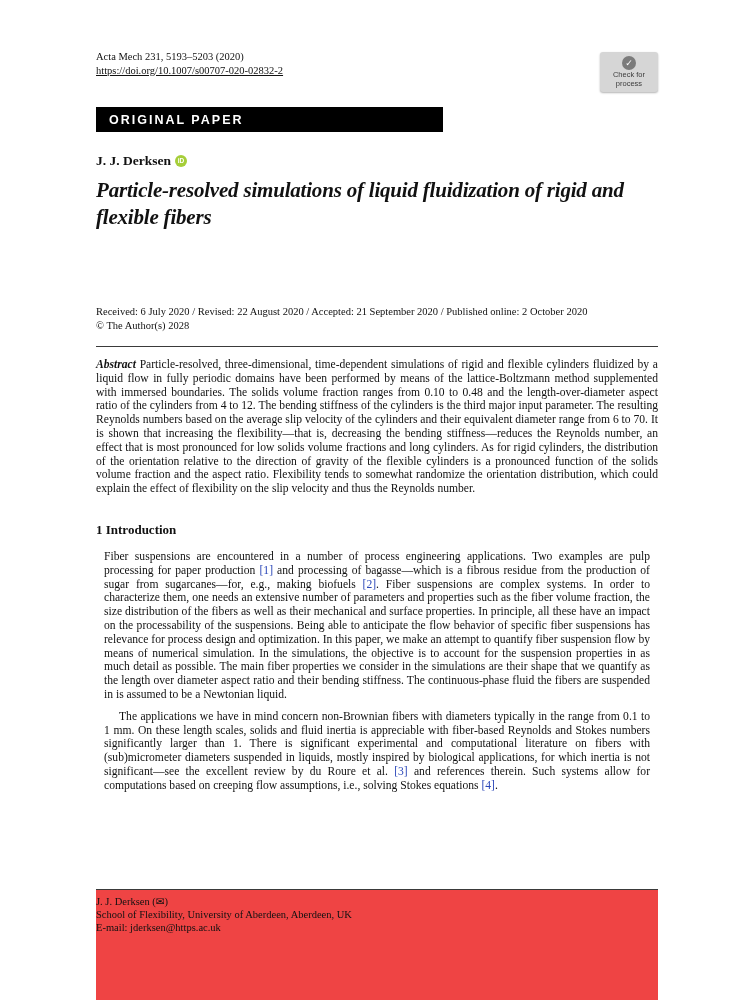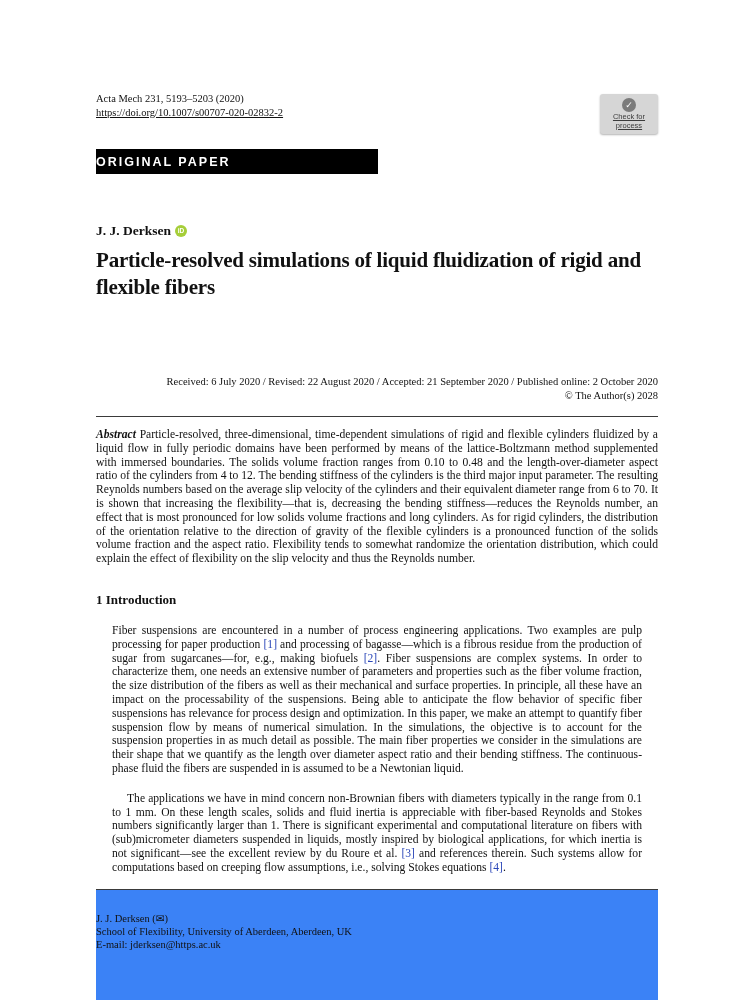--- a/index.html
+++ b/index.html
@@ -7,63 +7,63 @@
     position: relative;
     width: 753px; height: 1000px;
     margin: 0 auto;
     background: #ffffff;
     box-sizing: border-box;
     padding: 50px 95px 0 96px;
     font-family: "Liberation Serif", "DejaVu Serif", serif;
     color: #111;
     overflow: hidden;
   }
-  .header-row { display: flex; justify-content: space-between; align-items: flex-start; margin-top: 42px; }
+  .header-row { display: flex; justify-content: space-between; align-items: flex-start; }
   .journal-meta { font-size: 10.5px; line-height: 14px; color: #111; }
   .doi-line { color: #111; text-decoration: underline; }
   .updates-badge {
     width: 52px; background: #d6d6d6; border-radius: 3px;
     padding: 4px 3px 4px; display: flex; flex-direction: column; align-items: center; gap: 1px;
     box-shadow: 0 1px 2px rgba(0,0,0,.3); cursor: pointer; margin-top: 2px;
   }
   .badge-icon {
     width: 14px; height: 14px; border-radius: 50%;
     background: #7b7b7b; color: #fff;
     font-family: "DejaVu Sans", sans-serif; font-size: 9px; line-height: 14px; text-align: center;
   }
-  .badge-text { font-family: "Liberation Sans", sans-serif; font-size: 7.5px; line-height: 8.5px; color: #3c3c3c; text-align: center; text-decoration: underline; }
+  .badge-text { font-family: "Liberation Sans", sans-serif; font-size: 7.5px; line-height: 8.5px; color: #3c3c3c; text-align: center; }
   .banner {
-    margin-top: 15px; width: 282px; height: 25px;
+    margin-top: 15px; width: 347px; height: 25px;
     background: var(--banner, #000); color: #fff;
     display: flex; align-items: center;
-    box-sizing: border-box;
+    padding-left: 13px; box-sizing: border-box;
     font-family: "Liberation Sans", sans-serif; font-weight: bold; font-size: 12.5px; letter-spacing: 2px;
   }
-  .author-line { margin-top: 48px; font-weight: bold; font-size: 13.5px; line-height: 17px; display: flex; align-items: center; gap: 4px; }
+  .author-line { margin-top: 20px; font-weight: bold; font-size: 13.5px; line-height: 17px; display: flex; align-items: center; gap: 4px; }
   .orcid {
     width: 12px; height: 12px; border-radius: 50%;
     background: var(--orcid, #A6CE39); color: #fff;
     font-family: "Liberation Sans", sans-serif; font-size: 6.5px; font-weight: bold;
     line-height: 12px; text-align: center; cursor: pointer;
   }
-  .title { margin-top: 8px; font-size: 21px; font-weight: bold; line-height: 27px; letter-spacing: -0.2px; }
-  .history-block { margin-top: 74px; font-size: 10.5px; line-height: 14px; text-align: right; }
+  .title { margin-top: 8px; font-size: 21px; font-weight: bold; line-height: 27px; letter-spacing: -0.2px; font-style: italic; }
+  .history-block { margin-top: 74px; font-size: 10.5px; line-height: 14px; }
   .rule { margin: 13px 0 0; border: 0; border-top: 1px solid #3a3a3a; height: 0; }
   .abstract { margin: 11px 0 0; font-size: 11.6px; line-height: 13.8px; text-align: justify; }
   .abstract-label { font-weight: bold; font-style: italic; }
   .section-heading { margin: 26px 0 0; font-size: 13px; font-weight: bold; line-height: 16px; }
   .body-text { margin-top: 12px; font-size: 11.6px; line-height: 13.8px; text-align: justify; }
-  .body-text p { margin: 16px; }
+  .body-text p { margin: 8px; }
   .body-text p + p { text-indent: 15px; }
   .cite { color: var(--link, #2a46b8); cursor: pointer; }
   .page-footer {
     position: absolute; left: 96px; right: 95px; top: 889px; bottom: 0;
-    background: #3b82f6;
+    background: #ef4444;
     border-top: 1px solid #3a3a3a;
-    padding-top: 22px;
+    padding-top: 5px;
     font-size: 10.5px; line-height: 13.2px;
   }
 </style>
 </head>
 <body>
 
 <div class="page">
 
   <div class="header-row">
     <div class="journal-meta">

